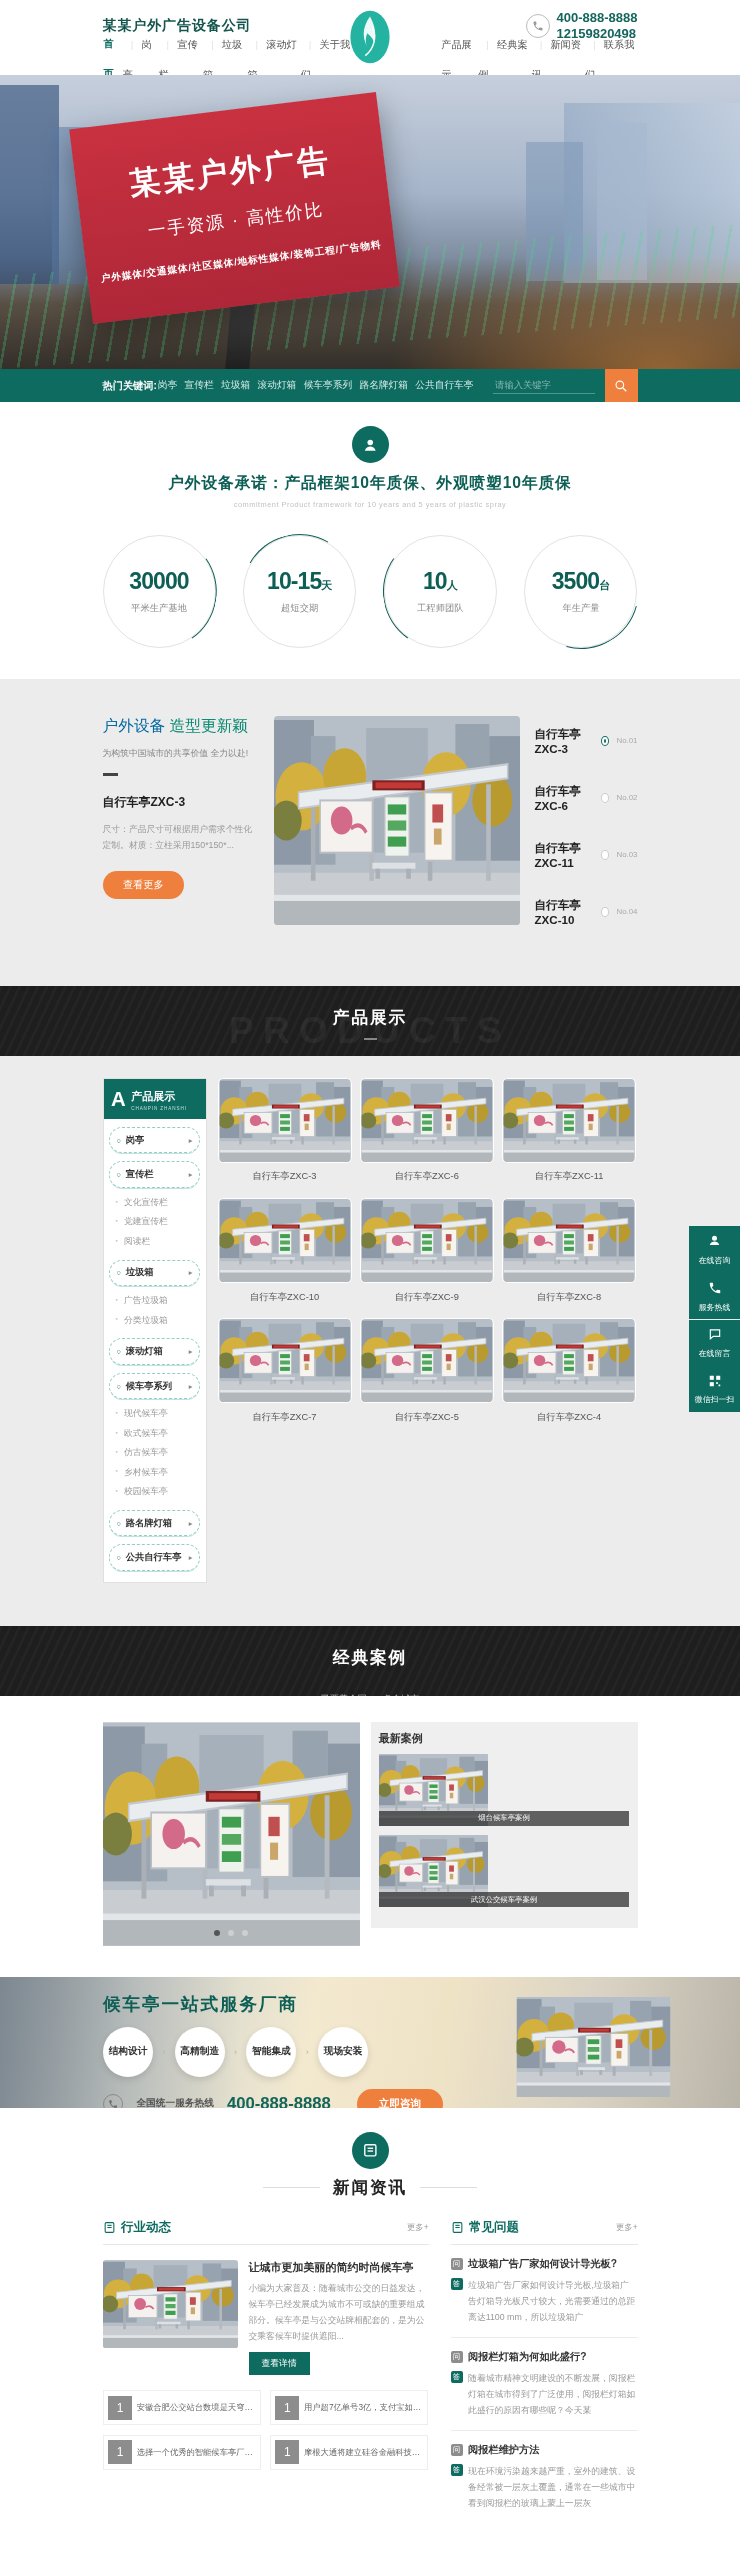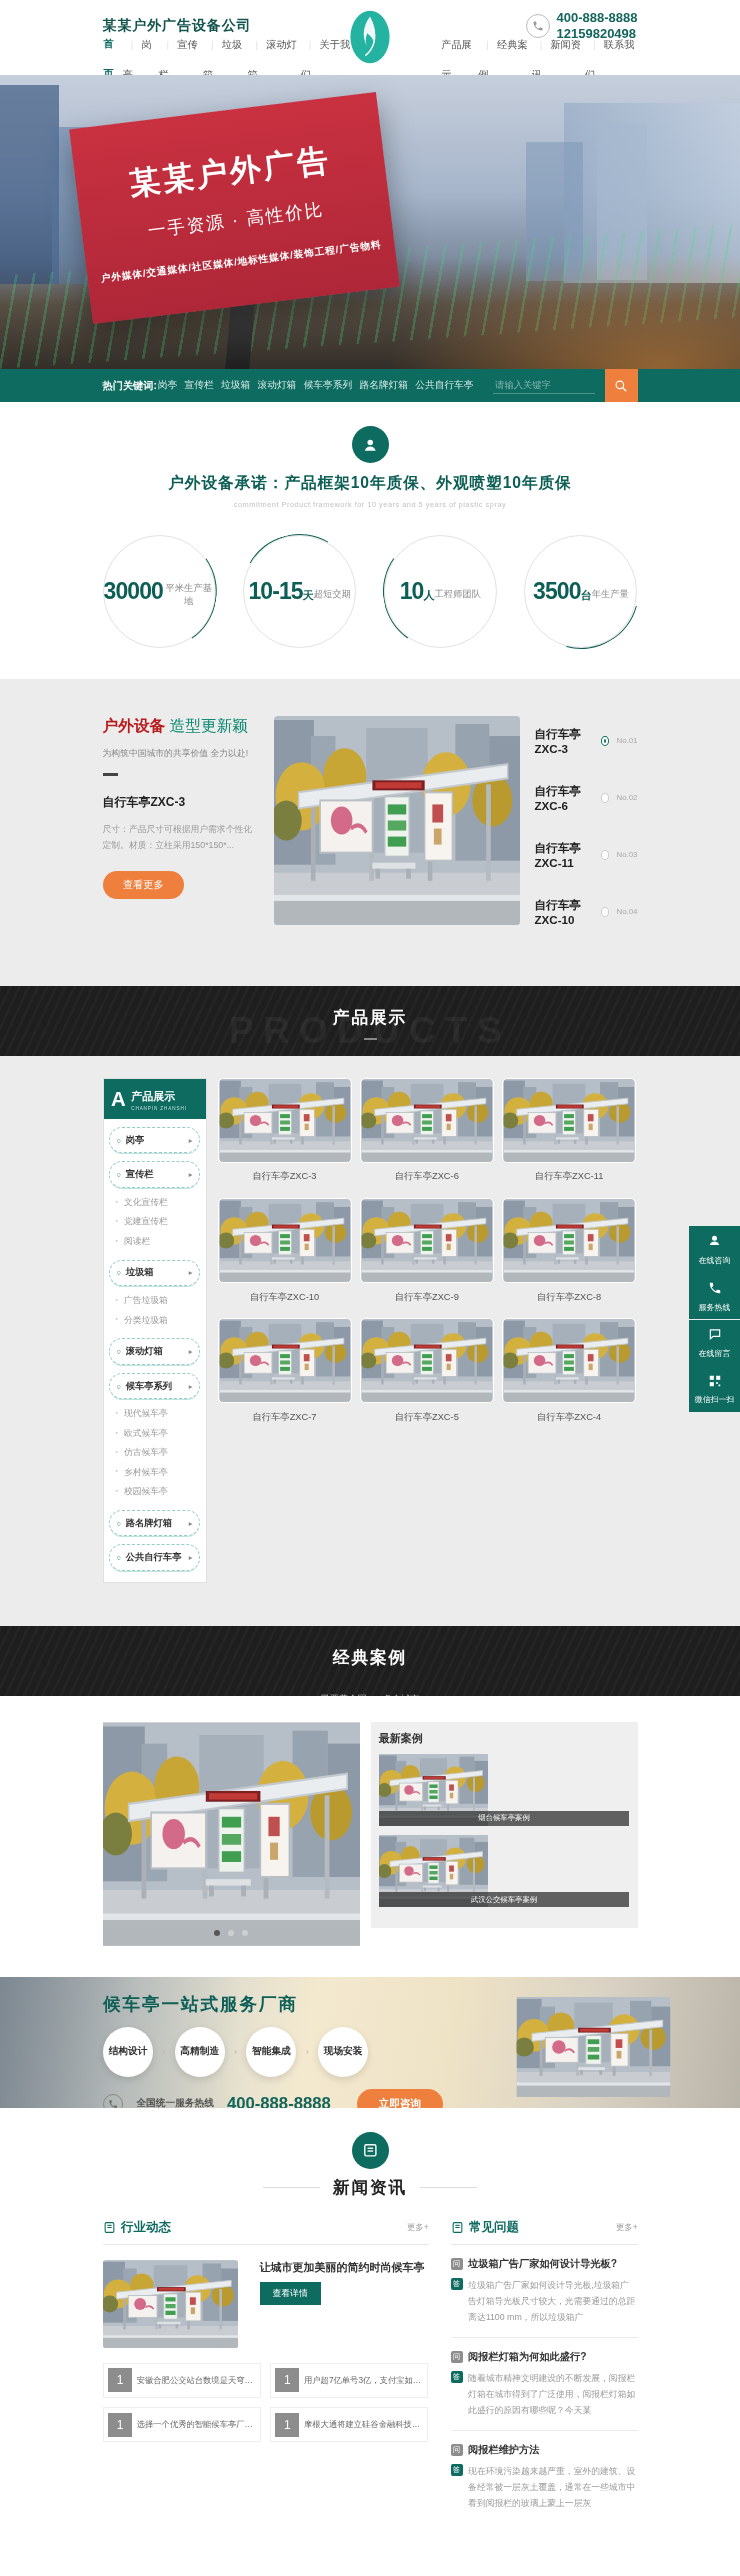--- a/index.html
+++ b/index.html
@@ -43,21 +43,21 @@
   .search-box{margin-left:auto;display:flex;align-items:center}
   .search-box input{background:transparent;border:none;border-bottom:0.9px solid #4e968d;width:102px;font-size:9.3px;color:#fff;padding:2.8px 1.9px;outline:none}
   .search-box input::placeholder{color:#86b7b0}
   .search-btn{width:33px;height:33px;background:#ef7f3c;border:none;display:flex;align-items:center;justify-content:center;cursor:pointer;margin-left:9.3px}
   
   .promise{background:#fff;text-align:center;padding:24px 0 31px}
   .sec-ic{width:37px;height:37px;border-radius:50%;background:#0d6b60;display:inline-flex;align-items:center;justify-content:center}
   .promise h2{font-size:15.7px;color:#0d5f55;margin-top:10px;letter-spacing:0.9px}
   .promise .en{font-size:7.4px;color:#c2c2c2;margin-top:5.6px;letter-spacing:0.5px}
   .stats{display:flex;justify-content:space-between;margin-top:26px}
-  .stat{width:113px;height:113px;border:0.9px solid #e2e2e2;border-radius:50%;position:relative;display:flex;flex-direction:row;align-items:center;justify-content:center;background:#fff}
+  .stat{width:113px;height:113px;border:0.9px solid #e2e2e2;border-radius:50%;position:relative;display:flex;flex-direction:column;align-items:center;justify-content:center;background:#fff}
   .stat::before{content:"";position:absolute;inset:-1.9px;border-radius:50%;border:1.9px solid transparent;border-top-color:#0d5f55}
   .stat.s0::before{transform:rotate(100deg)}
   .stat.s1::before{transform:rotate(-15deg)}
   .stat.s2::before{transform:rotate(-100deg)}
   .stat.s3::before{transform:rotate(150deg)}
   .stat .val{font-size:23px;font-weight:bold;color:#0d5f55;letter-spacing:-0.9px}
   .stat .val em{font-style:normal;font-size:11px;letter-spacing:0}
   .stat .lbl{font-size:9.3px;color:#8a8a8a;margin-top:6.5px}
   
   .equip{background:#ececec;padding:37px 0 31px}
@@ -142,21 +142,21 @@
   .sec-head{text-align:center}
   .sec-head h2{font-size:16.7px;color:#222;letter-spacing:1.9px;margin-top:7.4px;display:inline-block;position:relative;padding:0 70px}
   .sec-head h2::before,.sec-head h2::after{content:"";position:absolute;top:50%;width:57px;height:0.9px;background:#ddd}
   .sec-head h2::before{left:0}.sec-head h2::after{right:0}
   .news-cols{display:flex;gap:22px;margin-top:20.4px}
   .ncol-l{width:326px;flex:none}
   .ncol-r{flex:1}
   .nhead{display:flex;align-items:center;border-bottom:0.9px solid #e7e7e7;padding-bottom:7.4px}
   .nhead .ti{font-size:12.5px;font-weight:bold;color:#0d6b60;margin-left:5.6px}
   .nhead .more{margin-left:auto;font-size:8.3px;color:#999;cursor:pointer}
-  .feat{display:flex;gap:22px;margin-top:15px}
+  .feat{display:flex;gap:11px;margin-top:15px}
   .feat .ph{width:135px;height:88px;flex:none;display:block;border-radius:2.8px}
   .feat h4{font-size:11px;font-weight:bold;color:#333}
   .feat p{font-size:8.8px;color:#9a9a9a;line-height:1.8;margin-top:6.5px}
   .btn-teal{background:#0d6b60;color:#fff;border:none;padding:5.6px 13px;font-size:8.8px;margin-top:7.4px;cursor:pointer}
   .nitems{display:flex;flex-wrap:wrap;gap:9.3px;margin-top:15px}
   .nitem{width:158px;border:0.9px solid #eee;background:#fff;display:flex;align-items:center;cursor:pointer}
   .nitem .nno{width:24px;height:24px;background:#8d8d8d;color:#fff;font-size:12px;display:flex;align-items:center;justify-content:center;flex:none;margin:4.6px}
   .nitem .ntx{font-size:8.3px;color:#666;overflow:hidden;white-space:nowrap;text-overflow:ellipsis;padding-right:5.6px}
   .faq{border-bottom:0.9px solid #ececec;padding:12px 0 11px}
   .faq:last-child{border-bottom:none}
@@ -337,21 +337,21 @@
       <div class="stat s3">
         <div class="val"><span>3500</span><em>台</em></div>
         <div class="lbl">年生产量</div>
       </div>
     </div>
   </section>
 
   <section class="equip">
     <div class="wrap">
       <div class="eq-left">
-        <div class="eq-title"><span style="color:#b91c1c;font-weight:bold">户外设备</span> <span>造型更新颖</span></div>
+        <div class="eq-title"><span style="color:#0369a1;font-weight:normal">户外设备</span> <span>造型更新颖</span></div>
         <div class="eq-sub">为构筑中国城市的共享价值 全力以赴!</div>
         <div class="eq-dash"></div>
         <div class="eq-name">自行车亭ZXC-3</div>
         <div class="eq-desc">尺寸：产品尺寸可根据用户需求个性化定制。材质：立柱采用150*150*...</div>
         <button class="btn-orange">查看更多</button>
       </div>
       <svg class="eq-img" viewBox="0 0 266 226" width="246" height="209">
           <use href="#sym-shelter"></use>
         </svg>
       <div class="eq-list">
@@ -610,20 +610,21 @@
             </svg>
           <span class="ti">行业动态</span>
           <span class="more">更多+</span>
         </div>
         <div class="feat">
           <svg class="ph" viewBox="0 0 146 95" width="135" height="88">
               <use href="#sym-shelter"></use>
             </svg>
           <div>
             <h4>让城市更加美丽的简约时尚候车亭</h4>
+            <p>小编为大家普及：随着城市公交的日益发达，候车亭已经发展成为城市不可或缺的重要组成部分。候车亭是与公交站牌相配套的，是为公交乘客候车时提供遮阳...</p>
             <button class="btn-teal">查看详情</button>
           </div>
         </div>
         <div class="nitems">
           <div class="nitem">
               <span class="nno">1</span>
               <span class="ntx">安徽合肥公交站台数境是天穹还是人间</span>
             </div>
           <div class="nitem">
               <span class="nno">1</span>

